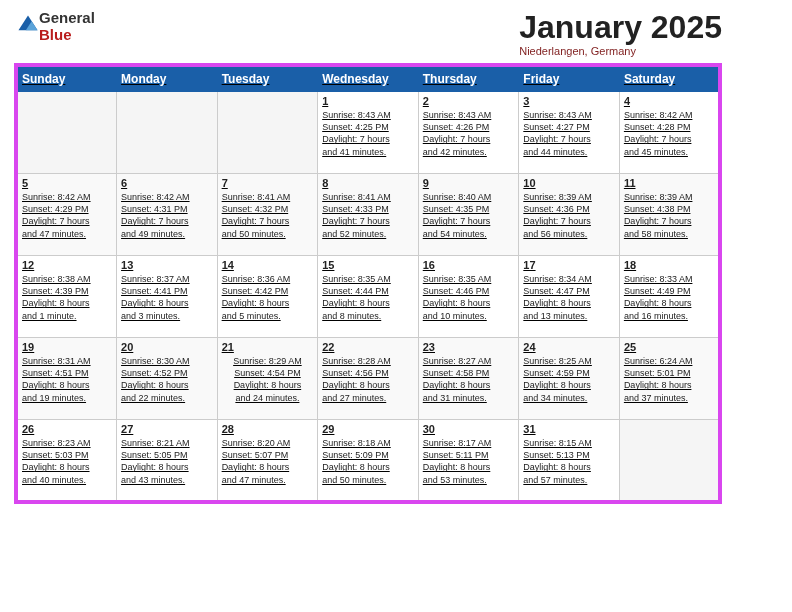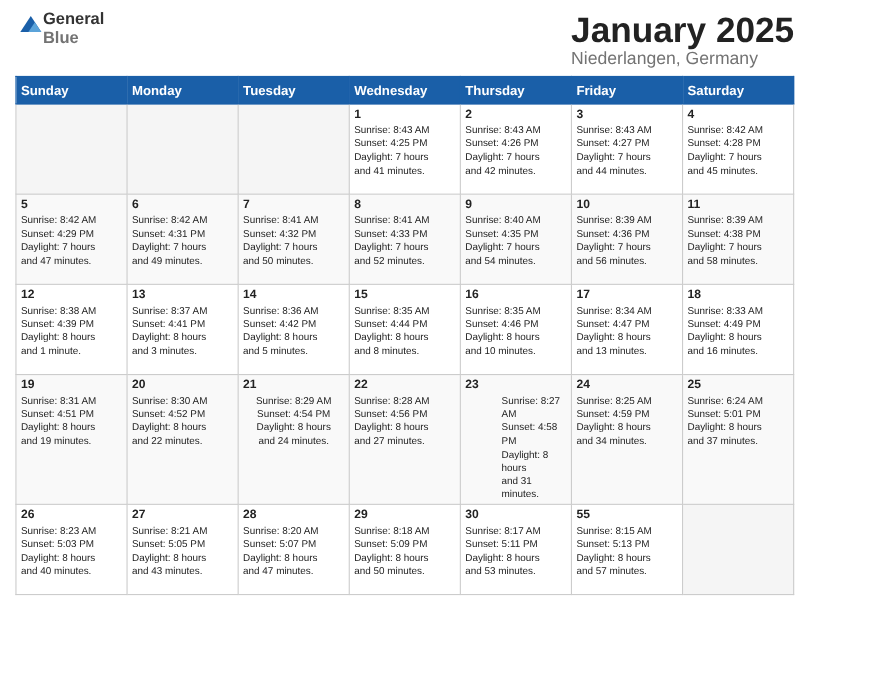--- a/index.html
+++ b/index.html
@@ -26,43 +26,44 @@
       display: flex;
       align-items: center;
       gap: 0;
     }
     .logo-text {
       font-size: 15px;
       font-weight: bold;
       line-height: 1.1;
     }
     .logo-general { color: #333; }
-    .logo-blue { color: #737373; }
+    .logo-blue { color: #b91c1c; }
     .logo-icon {
       width: 22px;
       height: 22px;
       margin-left: 3px;
     }
     .title-block {
       text-align: left;
     }
     .title-month {
       font-size: 32px;
       font-weight: bold;
       color: #222;
       line-height: 1.1;
     }
     .title-location {
-      font-size: 16px;
-      color: #737373;
+      font-size: 11px;
+      color: #7f1d1d;
     }
     .calendar {
       width: 100%;
       border-collapse: collapse;
-      border: 1px solid #d946ef;
+      border: 4px solid #d946ef;
+      text-decoration: underline;
     }
     .calendar th {
       background: #1a5fa8;
       color: #fff;
       font-size: 12px;
       font-weight: bold;
       padding: 5px 4px;
       text-align: left;
       border: 1px solid #1a5fa8;
     }
@@ -292,21 +293,21 @@
           </td>
           <td>
             <div class="day-num">22</div>
             <div class="day-info" style="white-space: pre-line;">Sunrise: 8:28 AM
 Sunset: 4:56 PM
 Daylight: 8 hours
 and 27 minutes.</div>
           </td>
           <td>
             <div class="day-num">23</div>
-            <div class="day-info" style="white-space: pre-line; margin-left: 33px;">Sunrise: 8:27 AM
+            <div class="day-info" style="white-space: pre-line;">Sunrise: 8:27 AM
 Sunset: 4:58 PM
 Daylight: 8 hours
 and 31 minutes.</div>
           </td>
           <td>
             <div class="day-num">24</div>
             <div class="day-info" style="white-space: pre-line;">Sunrise: 8:25 AM
 Sunset: 4:59 PM
 Daylight: 8 hours
 and 34 minutes.</div>
@@ -349,21 +350,21 @@
 and 50 minutes.</div>
           </td>
           <td>
             <div class="day-num">30</div>
             <div class="day-info" style="white-space: pre-line;">Sunrise: 8:17 AM
 Sunset: 5:11 PM
 Daylight: 8 hours
 and 53 minutes.</div>
           </td>
           <td>
-            <div class="day-num">55</div>
+            <div class="day-num">31</div>
             <div class="day-info" style="white-space: pre-line;">Sunrise: 8:15 AM
 Sunset: 5:13 PM
 Daylight: 8 hours
 and 57 minutes.</div>
           </td>
           <td class="empty"></td>
         </tr>
       </tbody>
   </table>
 </div>

